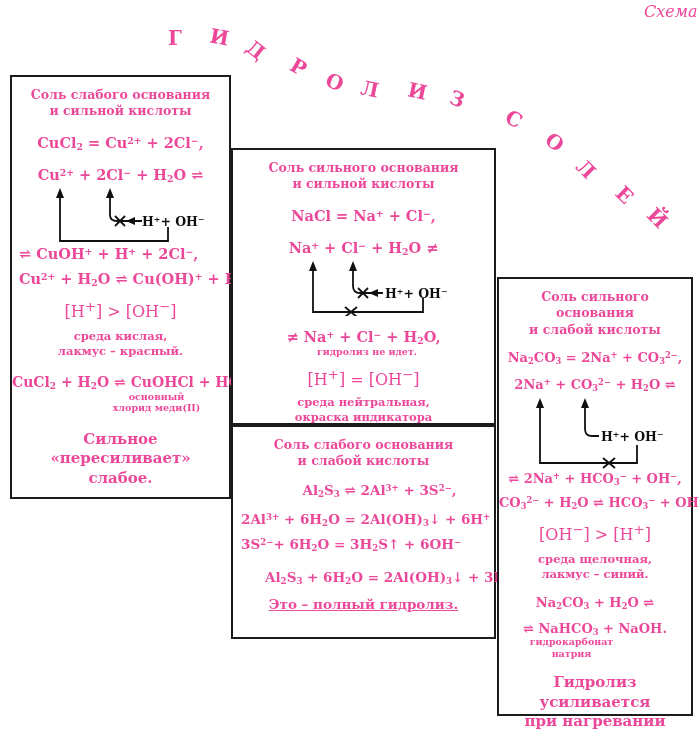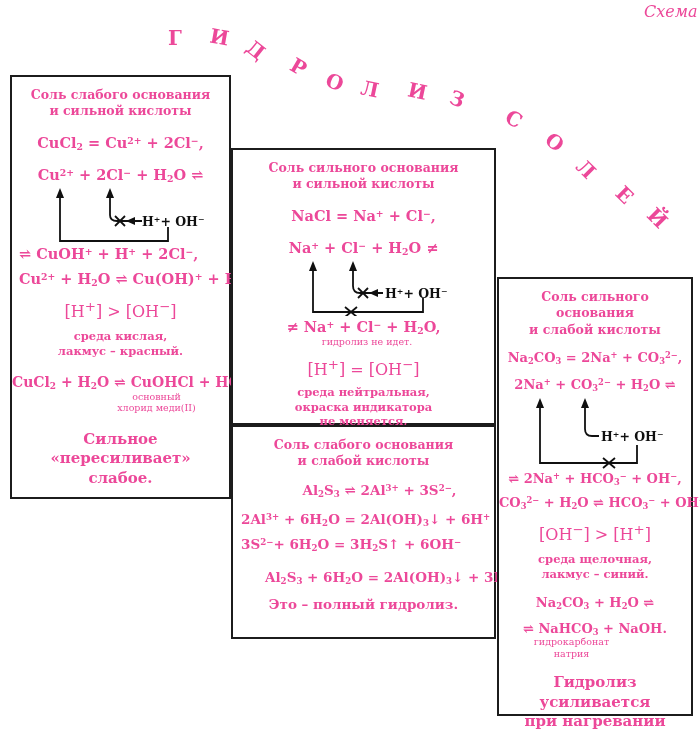--- a/index.html
+++ b/index.html
@@ -19,21 +19,21 @@
   .ptitle { margin:10px 2px 0 2px; font-size:12.5px; font-weight:bold; text-align:center; line-height:1.3; }
   .eq { font-weight:bold; font-size:14.5px; text-align:center; white-space:nowrap; line-height:1.2; }
   .p3 .eq { font-size:13.5px;padding-left:32px; }
   .p4 .eq { font-size:13px; }
   .eq sup, .eq sub, .blabel sup, .blabel sub { font-size:64%; line-height:0; }
   .eq sup { vertical-align:0.45em; }
   .eq sub { vertical-align:-0.25em; }
   .left { text-align:left; padding-left:7px; }
   .conc { font-weight:normal; font-size:16px; text-align:center; }
   .med { font-weight:bold; font-size:11.5px; text-align:center; line-height:1.25; }
-  .tiny { font-weight:normal; font-size:9.5px; text-align:center; line-height:1.2;margin-left:7px; }
+  .tiny { font-weight:bold; font-size:9.5px; text-align:center; line-height:1.2;margin-left:7px; }
   .concl { font-weight:bold; font-size:15px; text-align:center; line-height:1.3; }
   svg.diag { display:block; }
   svg.diag text { font-weight:bold; font-size:12.5px; font-family:"DejaVu Serif","DejaVu Sans",serif; fill:#101010; }
   .pair-row { display:flex; align-items:center; margin-top:8px; }
   .pair-eqs { flex:0 0 auto; }
   .pair-eqs .eq { text-align:left; padding-left:8px; margin-top:9px; }
   .pair-eqs .eq:first-child { margin-top:0; }
   .brace { font-size:58px; font-weight:400; line-height:0.9; transform:scaleX(0.8); margin-left:-2px; }
   .blabel { font-weight:bold; font-size:13.5px; margin-left:1px; white-space:nowrap; }
   .mt2{margin-top:2px;} 
@@ -125,21 +125,21 @@
           <line x1="125" y1="40" x2="135" y2="30"></line>
         <polygon points="136,35 145,31 145,39" fill="#101010" stroke="none"></polygon>
       </g>
       <text x="152" y="40">H⁺+ OH⁻</text>
       <g stroke="#101010" stroke-width="1.8" fill="none">
         <path d="M80,44 L80,54 L190,54 L190,40"></path>
         <line x1="112" y1="49" x2="124" y2="59"></line>
           <line x1="112" y1="59" x2="124" y2="49"></line>
       </g>
     </svg>
-    <div class="eq" style="margin-top:2px;">≠ Na<sup>+</sup> + Cl<sup>−</sup> + H<sub>2</sub>O,</div>
+    <div class="eq" style="margin-top:12px;">≠ Na<sup>+</sup> + Cl<sup>−</sup> + H<sub>2</sub>O,</div>
     <div class="tiny">гидролиз не идет.</div>
     <div class="conc" style="margin-top:10px;">[H<sup>+</sup>] = [OH<sup>−</sup>]</div>
     <div class="med" style="margin-top:6px;">
       <span>среда нейтральная,</span><br>
       <span>окраска индикатора</span><br>
       <span>не меняется,</span><br>
       <span>лакмус – фиолетовый.</span>
     </div>
   </section>
 
@@ -151,21 +151,21 @@
     <div class="eq" style="margin-top:12px;">Al<sub>2</sub>S<sub>3</sub> ⇌ 2Al<sup>3+</sup> + 3S<sup>2−</sup>,</div>
     <div class="pair-row">
       <div class="pair-eqs">
         <div class="eq">2Al<sup>3+</sup> + 6H<sub>2</sub>O = 2Al(OH)<sub>3</sub>↓ + 6H<sup>+</sup></div>
         <div class="eq">3S<sup>2−</sup>+ 6H<sub>2</sub>O = 3H<sub>2</sub>S↑ + 6OH<sup>−</sup></div>
       </div>
       <div class="brace">}</div>
       <div class="blabel">6H<sub>2</sub>O</div>
     </div>
     <div class="eq" style="margin-top:11px;">Al<sub>2</sub>S<sub>3</sub> + 6H<sub>2</sub>O = 2Al(OH)<sub>3</sub>↓ + 3H<sub>2</sub>S↑.</div>
-    <div class="concl" style="margin-top:11px;font-size:13.5px;">Это – полный гидролиз.</div>
+    <div class="concl" style="margin-top:11px;font-size:13.5px;text-decoration:underline;">Это – полный гидролиз.</div>
   </section>
 
   <section class="panel p4">
     <h3 class="ptitle">
       <span>Соль сильного  основания</span><br>
       <span>и слабой кислоты</span>
     </h3>
     <div class="eq" style="margin-top:12px;">Na<sub>2</sub>CO<sub>3</sub> = 2Na<sup>+</sup> + CO<sub>3</sub><sup>2−</sup>,</div>
     <div class="eq" style="margin-top:12px;">2Na<sup>+</sup> + CO<sub>3</sub><sup>2−</sup> + H<sub>2</sub>O ⇌</div>
     <svg class="diag mt2" width="192" height="74" viewBox="0 0 192 74">

